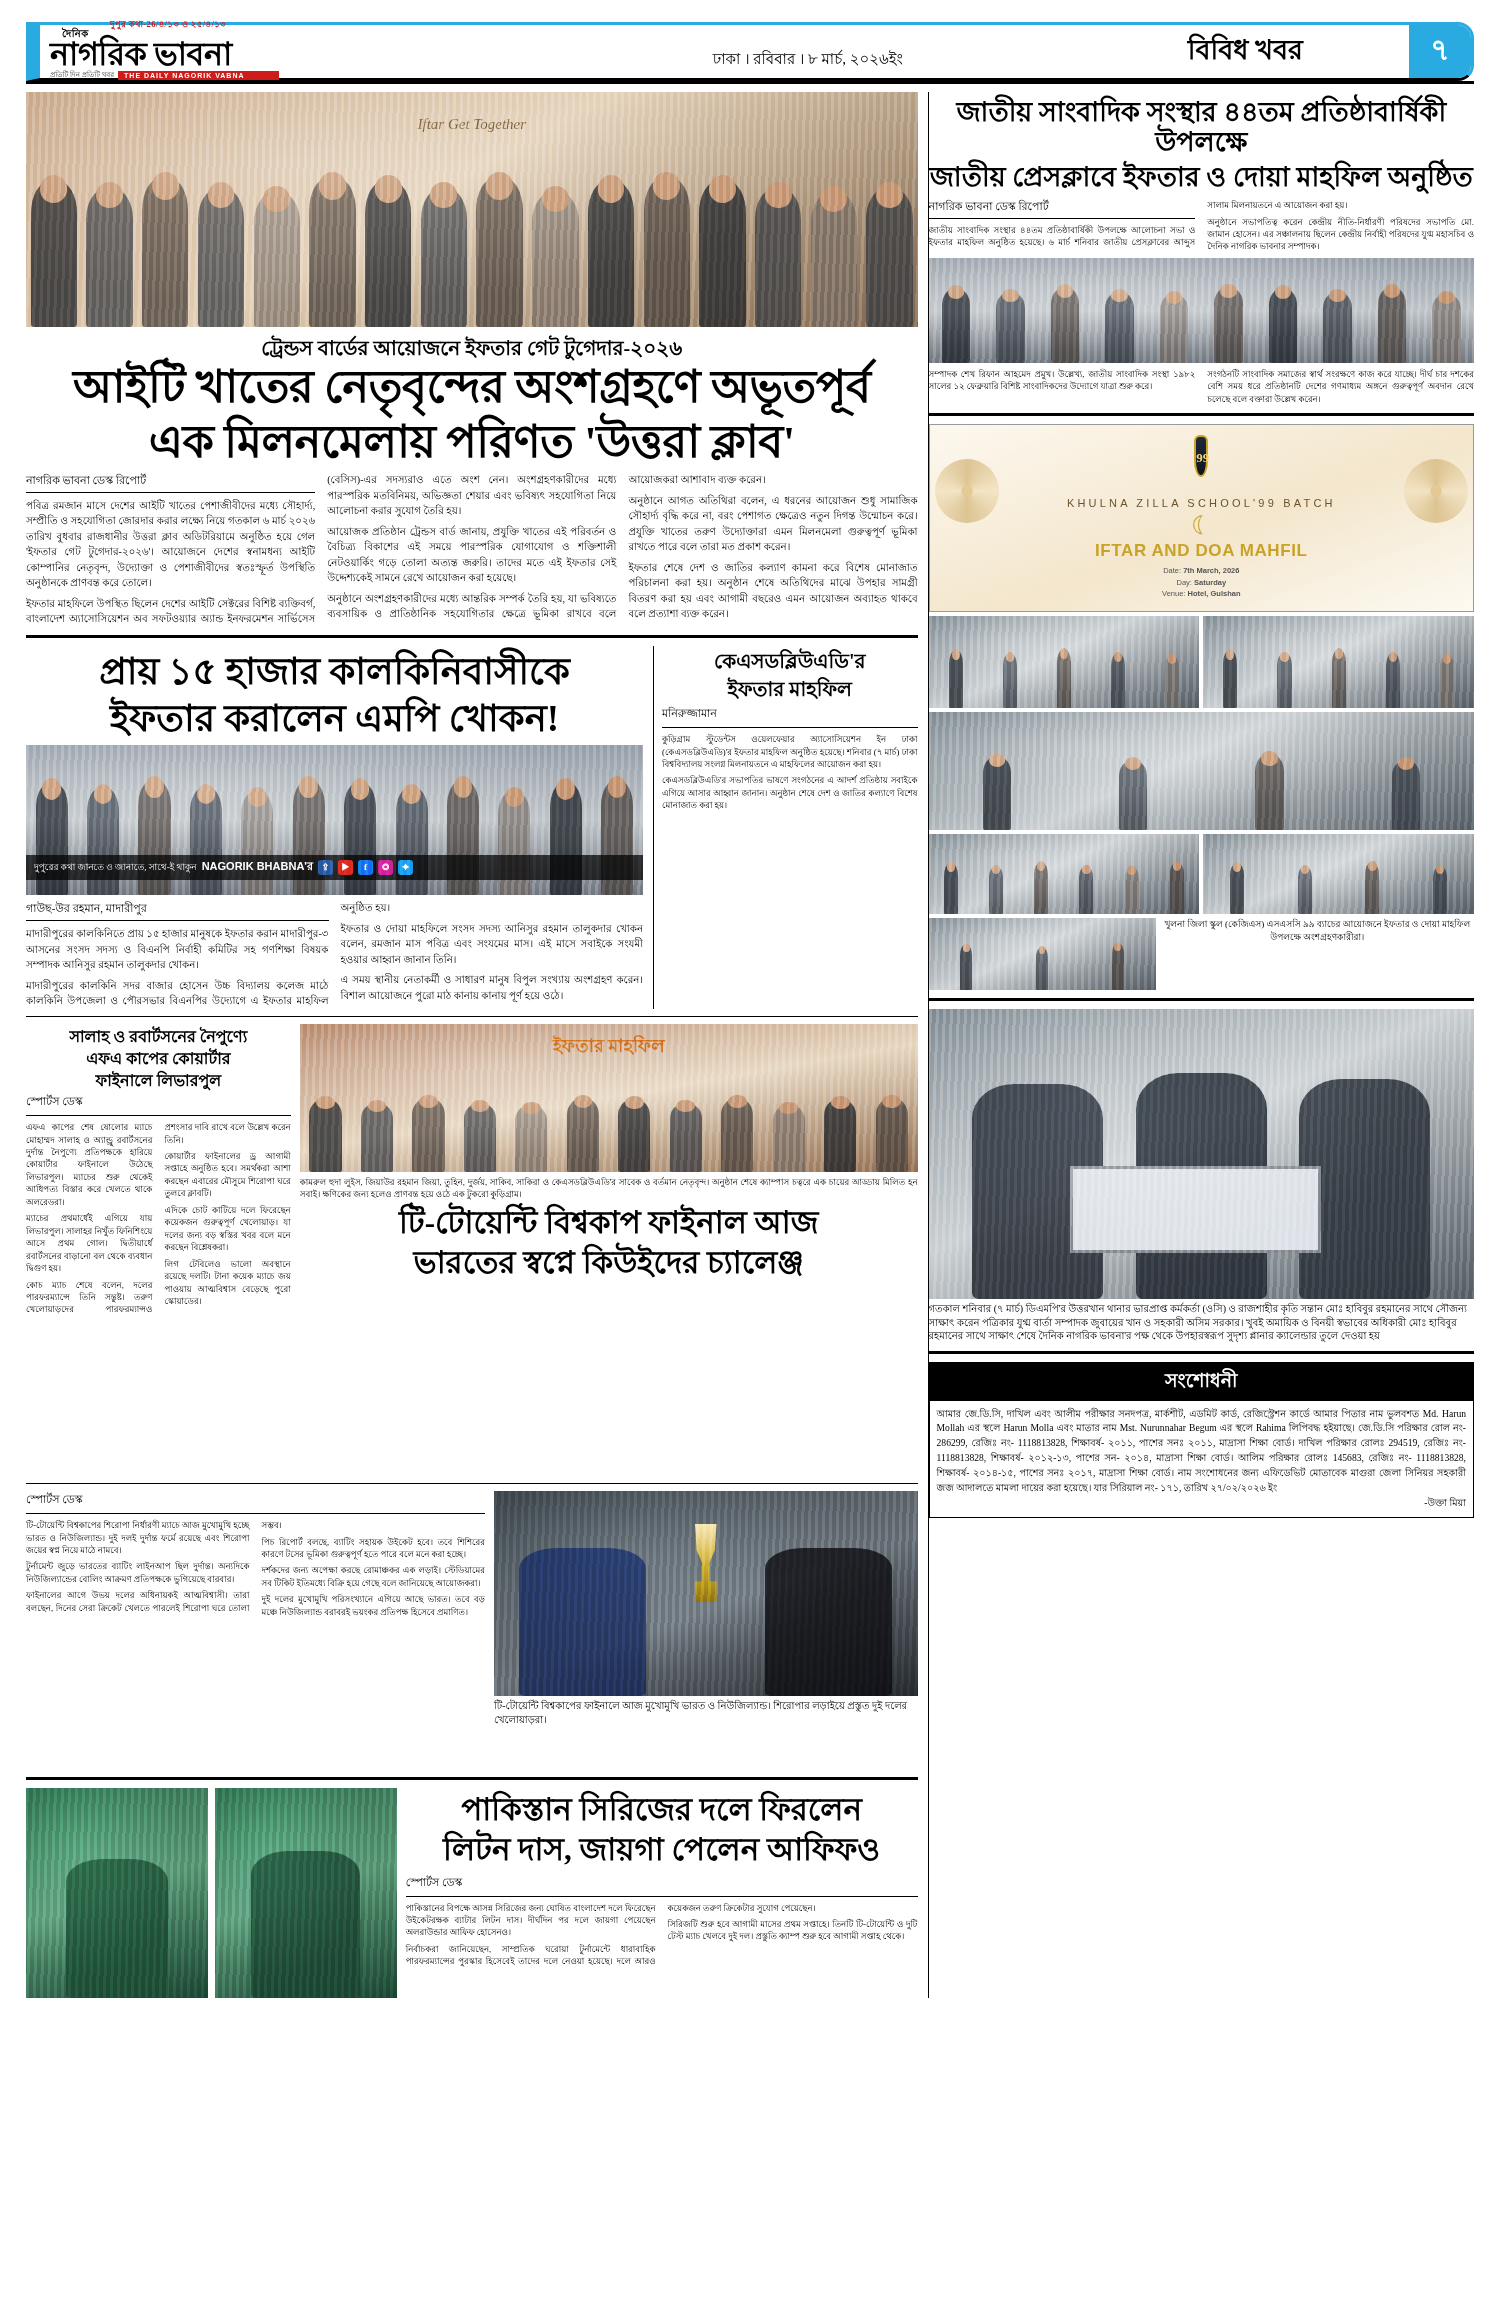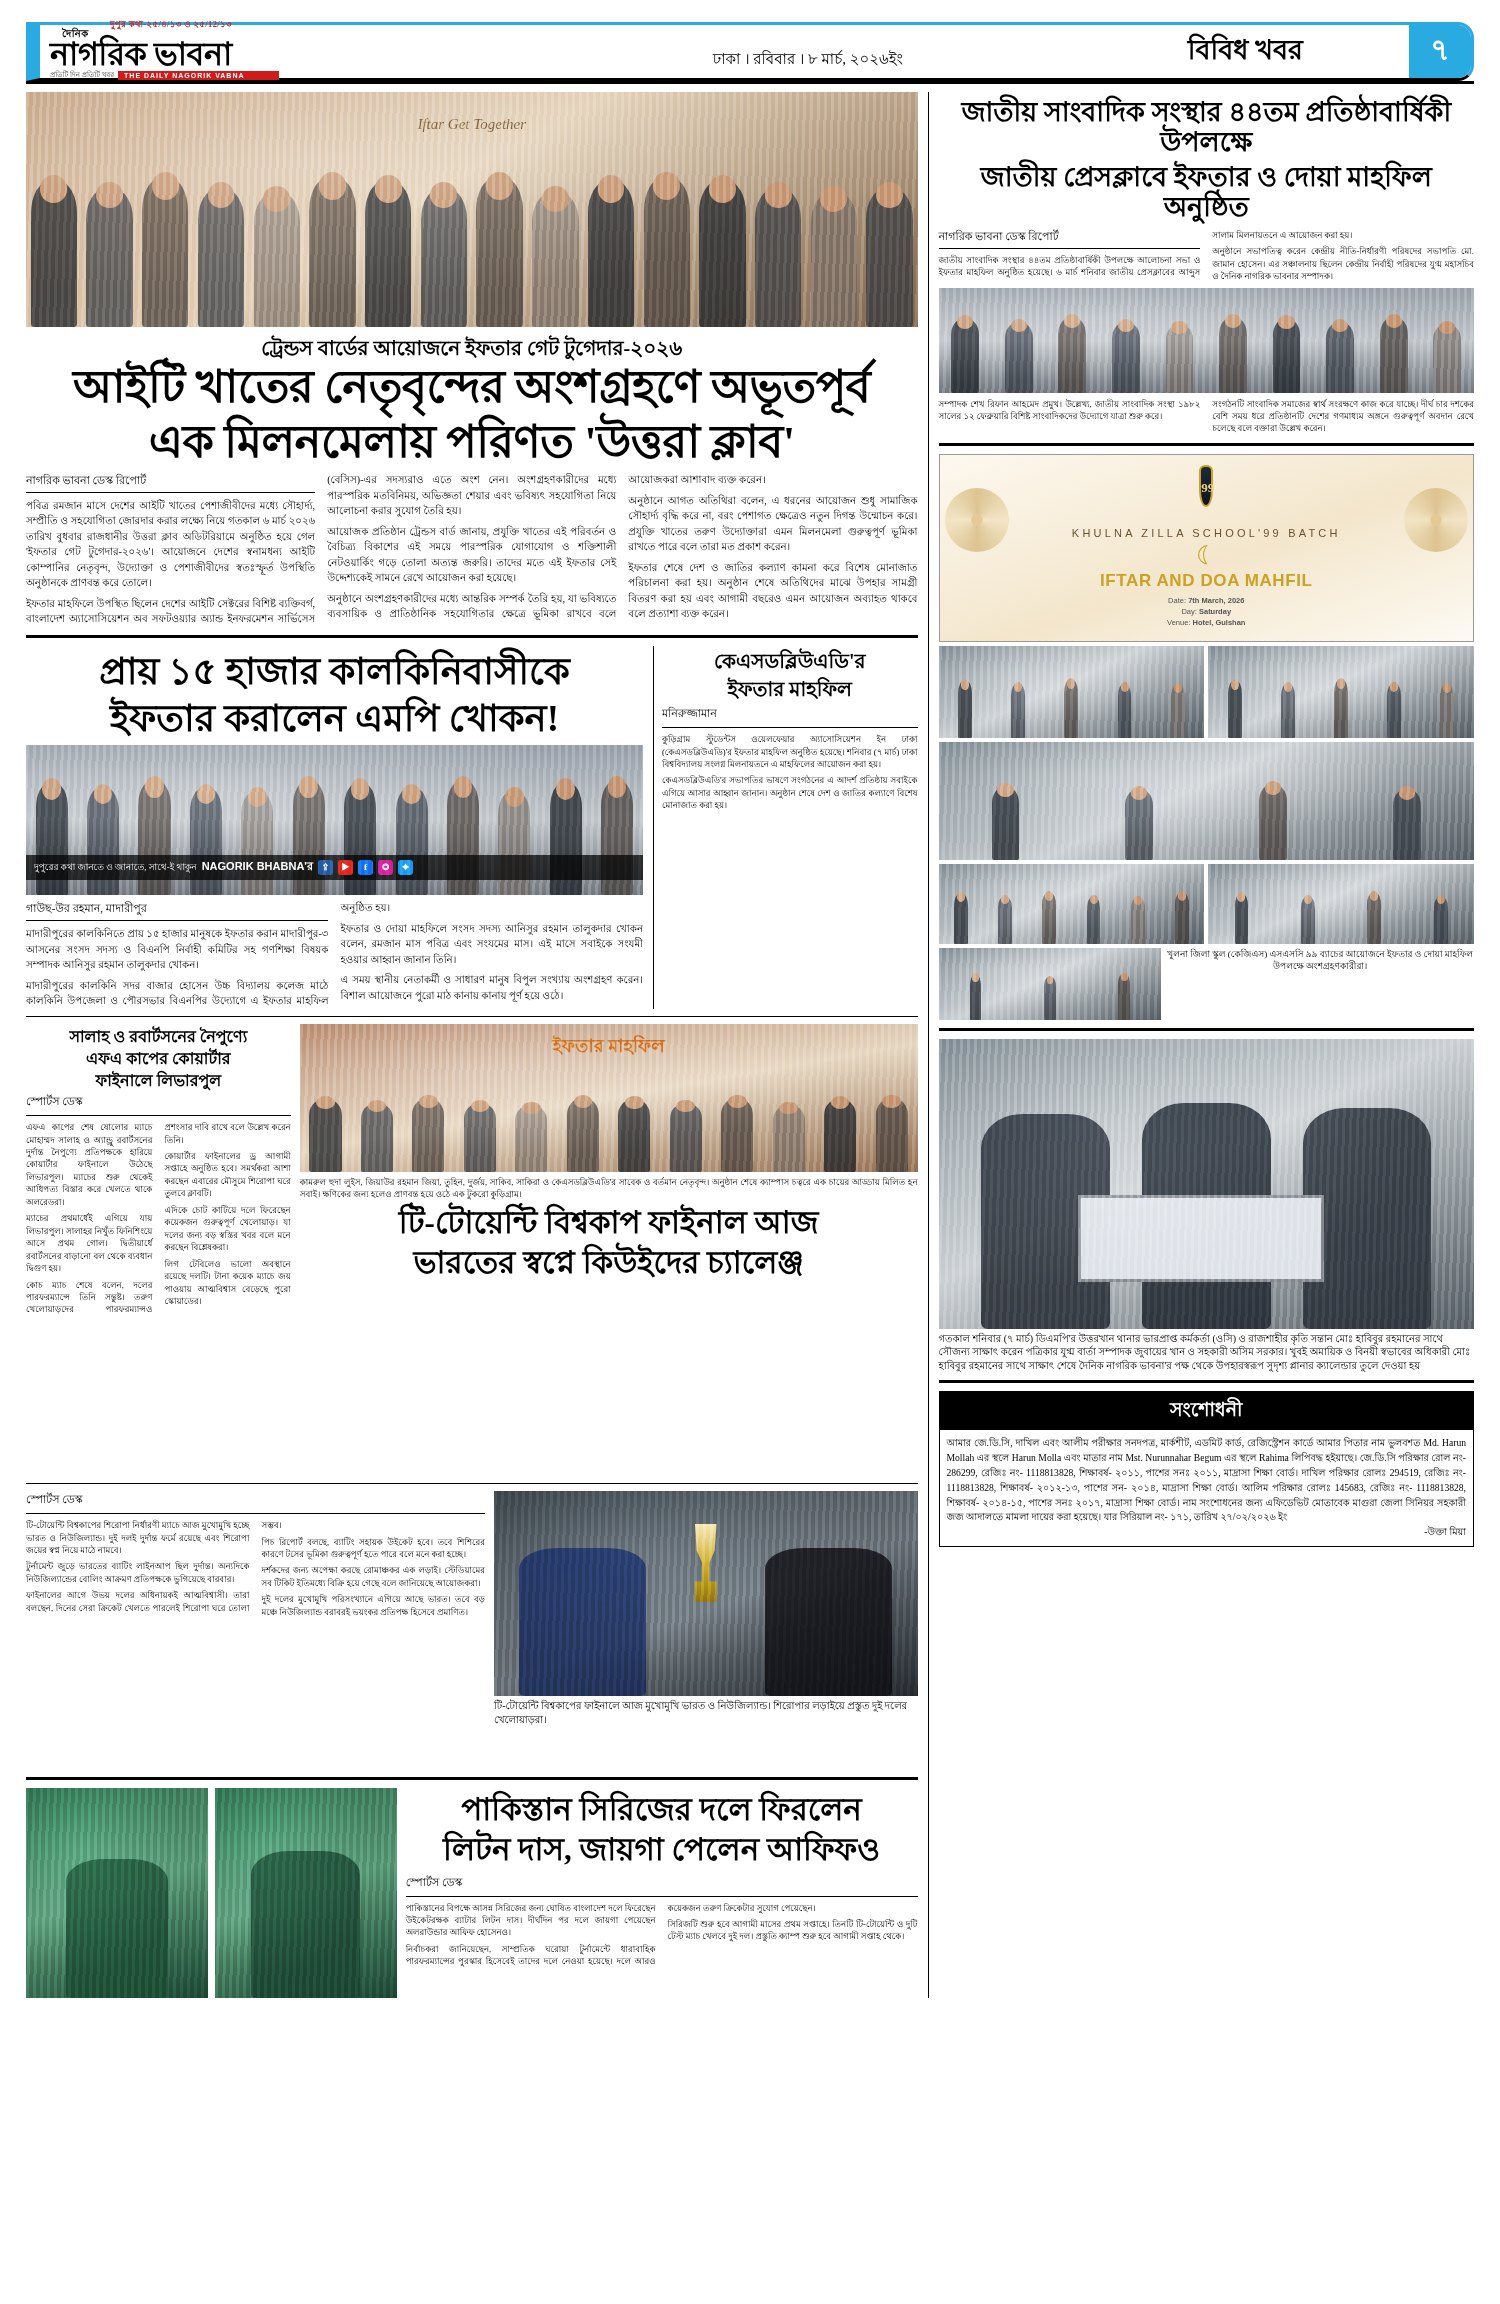--- a/index.html
+++ b/index.html
@@ -65,21 +65,21 @@
   }
   .mh-pageno {
     background:#29ABE2; color:#fff; width:62px; height:100%;
     display:flex; align-items:center; justify-content:center;
     font-size:30px; font-weight:bold;
   }
 
   
   .body-wrap { display:flex; gap:10px; margin-top:8px; }
   .col-main { width:62%; }
-  .col-side { width:38%; border-left:1px solid #000; padding-left:10px; }
+  .col-side { width:38%; border-left:1px solid #000; }
 
   .photo {
     background:linear-gradient(160deg,#8a9099,#b9bcc0 40%,#6e747c);
     position:relative; overflow:hidden;
   }
   .photo.warm { background:linear-gradient(150deg,#c9a98b,#e5d3bb 45%,#8a7158); }
   .photo.crowd { background:linear-gradient(180deg,#9fa7b0,#c4c9cd 50%,#7d838b); }
   .photo.stage { background:linear-gradient(170deg,#b8896d,#e8d9c4 50%,#9c7a5e); }
   .photo.dark { background:linear-gradient(160deg,#3a4248,#6d757c 55%,#272c31); }
   .photo.green { background:linear-gradient(160deg,#2f6d4f,#5b9a78 50%,#1e4a36); }
@@ -179,21 +179,21 @@
   }
 </style>
 </head>
 <body>
 
 <div class="page">
 
   <div class="masthead">
     <div class="mh-left">
       <div class="logo-block">
-        <div class="logo-tag">দুপুর কথা-২৫/৪/১৩ ও ২৫/12/১৩</div>
+        <div class="logo-tag">দুপুর কথা-26/৪/১৩ ও ২৫/৪/১৩</div>
         <div class="logo-daily">দৈনিক</div>
         <div class="logo-main">নাগরিক ভাবনা</div>
         <div class="logo-sub">
           <span class="bn">প্রতিটি দিন প্রতিটি খবর</span>
           <span class="en">THE DAILY NAGORIK VABNA</span>
         </div>
       </div>
     </div>
     <div class="mh-center">
       <div class="mh-date">ঢাকা । রবিবার । ৮ মার্চ, ২০২৬ইং</div>

